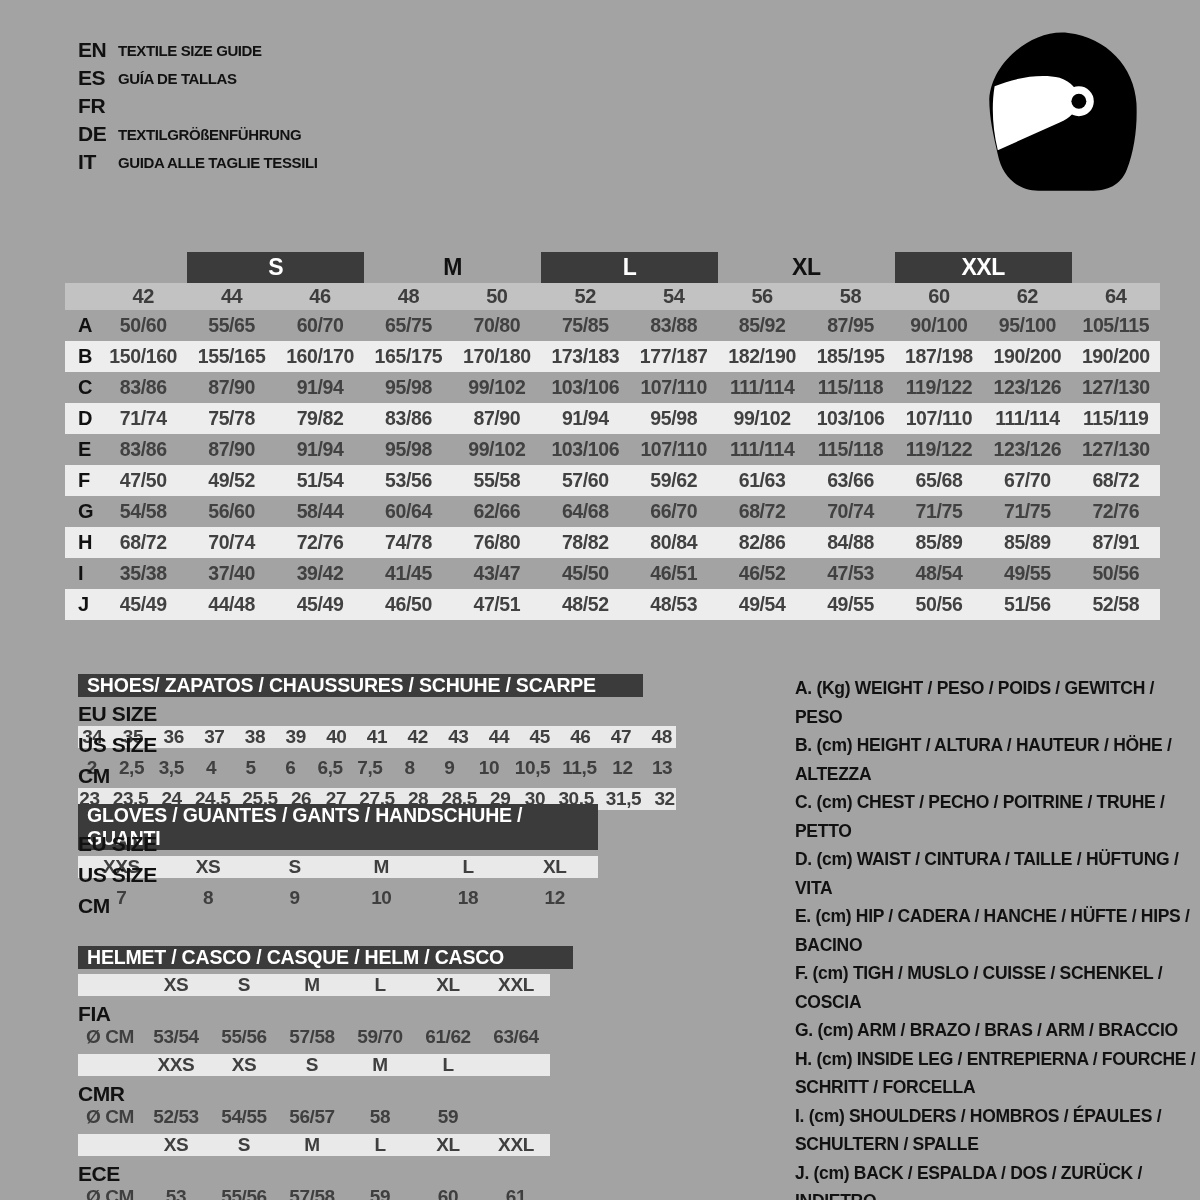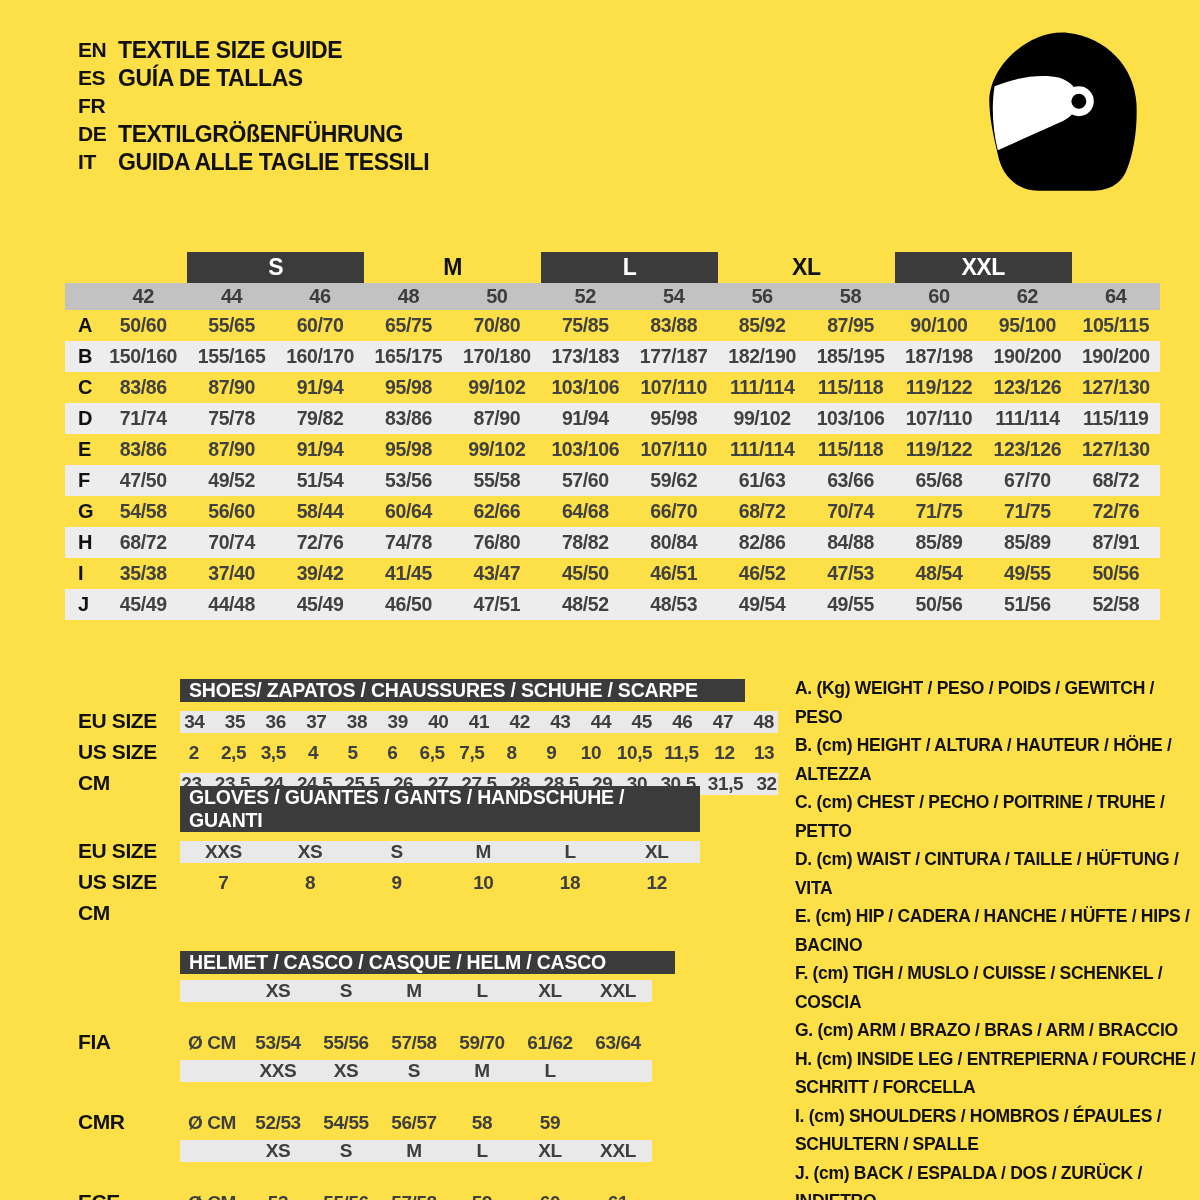--- a/index.html
+++ b/index.html
@@ -1,45 +1,45 @@
 <!DOCTYPE html>
 <html><head>
 <meta charset="utf-8">
 <style>
   html,body{margin:0;padding:0;background:#fff;}
-  .page{position:relative;width:1200px;height:1200px;background:#fde047;overflow:hidden;
+  .page{position:relative;width:1200px;height:1200px;background:#a3a3a3;overflow:hidden;
         font-family:"Liberation Sans","DejaVu Sans",sans-serif;font-weight:bold;color:#111;
         letter-spacing:-0.4px;}
 
   
   .languages{position:absolute;left:78px;top:36px;}
   .lang-row{display:flex;height:28px;align-items:center;}
   .lang-code{width:40px;font-size:21px;color:#111;}
-  .lang-title{font-size:23px;color:#111;}
+  .lang-title{font-size:15px;color:#111;}
 
   
   .helmet-logo{position:absolute;left:985px;top:28px;width:160px;height:172px;}
 
   
   .apparel{position:absolute;left:65px;top:252px;width:1095px;}
   .grid13{display:grid;grid-template-columns:34px repeat(12,1fr);}
   .apparel-groups{height:31px;}
   .group{display:flex;align-items:center;justify-content:center;font-size:23px;}
   .group.dark{background:#3b3b3b;color:#fff;}
   .group.light{color:#111;}
   .apparel-band{background:#c2c2c2;height:27px;align-items:center;}
   .bcell{text-align:center;font-size:20px;color:#3d3d3d;}
   .apparel-row{height:31px;align-items:center;}
   .apparel-row.alt{background:#ededed;}
   .row-letter{padding-left:13px;font-size:20px;color:#111;}
   .cell{text-align:center;font-size:19.5px;color:#414141;white-space:nowrap;}
 
   
   .side-section{position:absolute;left:78px;}
-  .srow{display:flex;align-items:flex-end;height:31px;}
+  .srow{display:flex;align-items:flex-start;height:31px;flex-direction:column;}
   .title-row{height:28px;}
   .slabel{width:102px;display:flex;align-items:center;font-size:21px;color:#111;flex:none;}
   .stitle{background:#3b3b3b;color:#fff;display:flex;align-items:center;
           padding-left:9px;font-size:19.5px;letter-spacing:-0.2px;}
   .scells{display:grid;align-items:center;}
   .scell{text-align:center;font-size:19px;color:#3f3f3f;white-space:nowrap;}
   .band{background:#e9e9e9;}
   .shoes .scells{width:598px;grid-template-columns:repeat(15,1fr);gap:12px;}
   .gloves .scells{width:520px;grid-template-columns:repeat(6,1fr);}
   .helmet .scells{width:472px;grid-template-columns:64px repeat(6,68px);}

